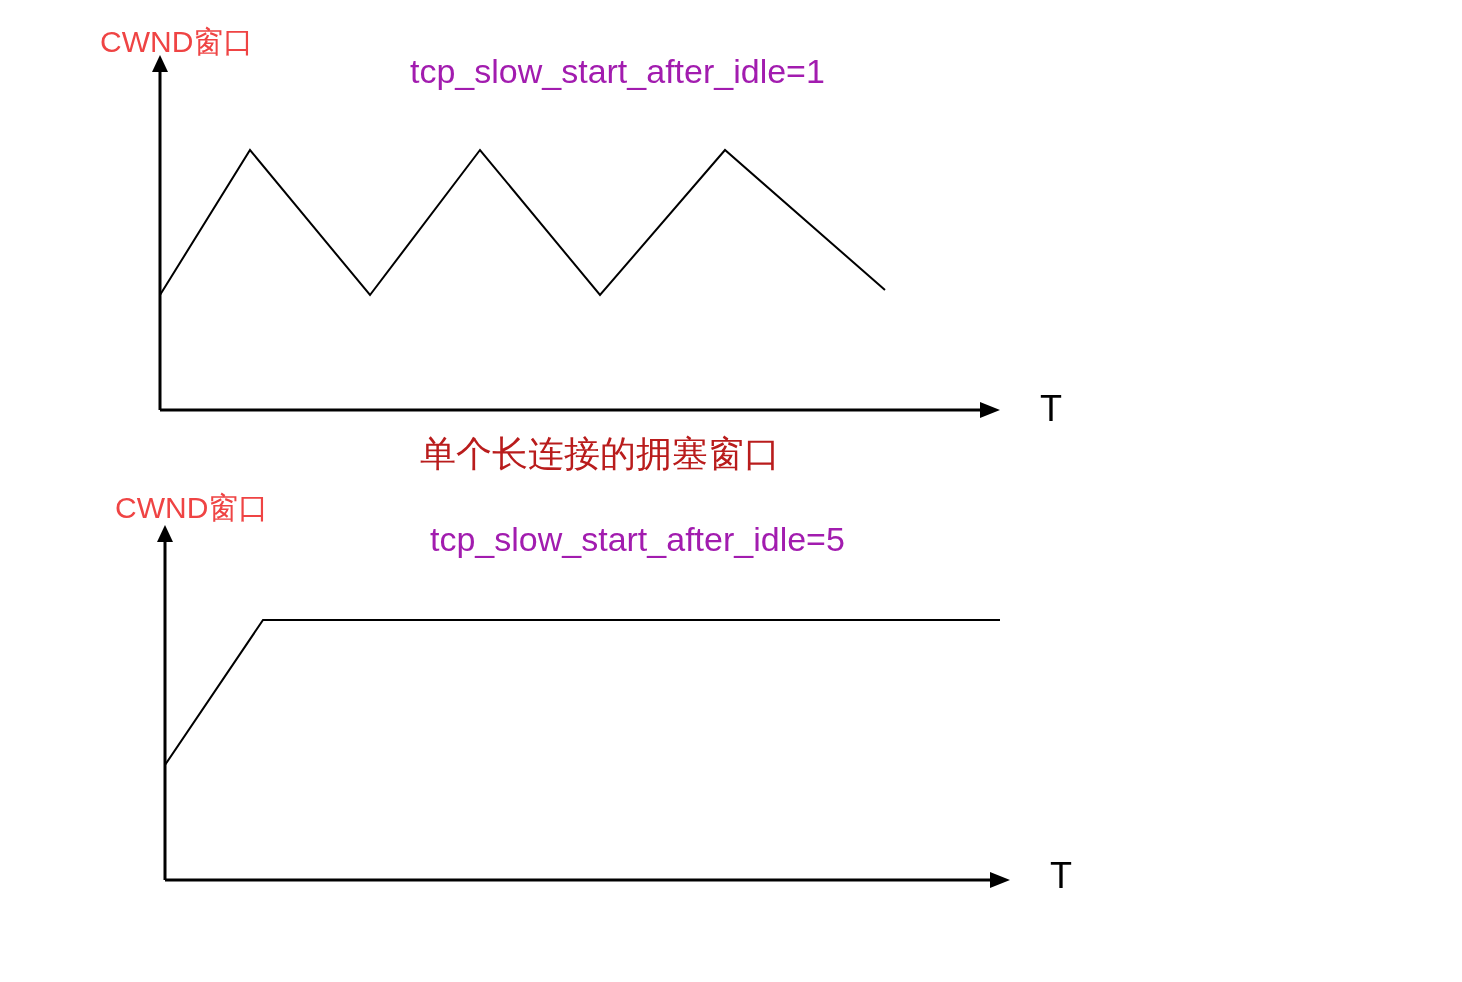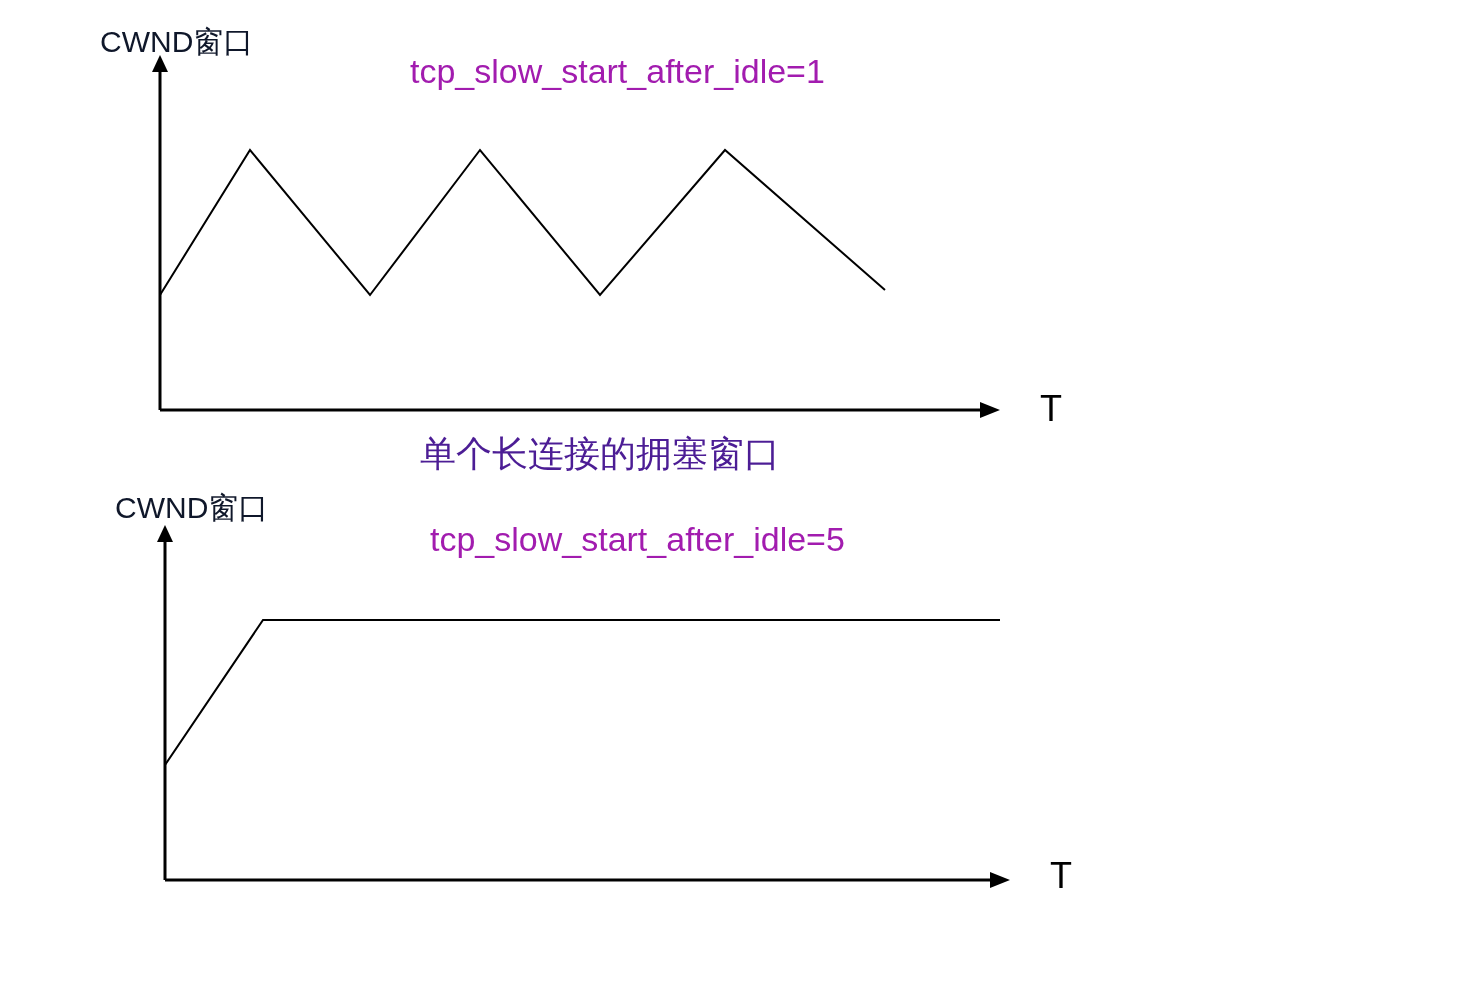--- a/index.html
+++ b/index.html
@@ -10,39 +10,39 @@
       font-family: Arial, "Microsoft YaHei", sans-serif;
       position: relative;
     }
     .chart-container {
       position: absolute;
       width: 100%;
     }
     .y-axis-label {
       position: absolute;
       font-size: 30px;
-      color: #0f172a;
+      color: #ef4444;
       font-weight: 400;
     }
     .x-axis-label {
       position: absolute;
       font-size: 36px;
       color: #000;
       font-weight: 400;
     }
     .param-label {
       position: absolute;
       font-size: 34px;
       color: #a21caf;
       font-weight: 400;
     }
     .center-title {
       position: absolute;
       font-size: 36px;
-      color: #4c1d95;
+      color: #b91c1c;
       font-weight: 400;
     }
     svg {
       position: absolute;
     }
   </style>
 </head>
 <body>
 
 <div class="chart-container">

